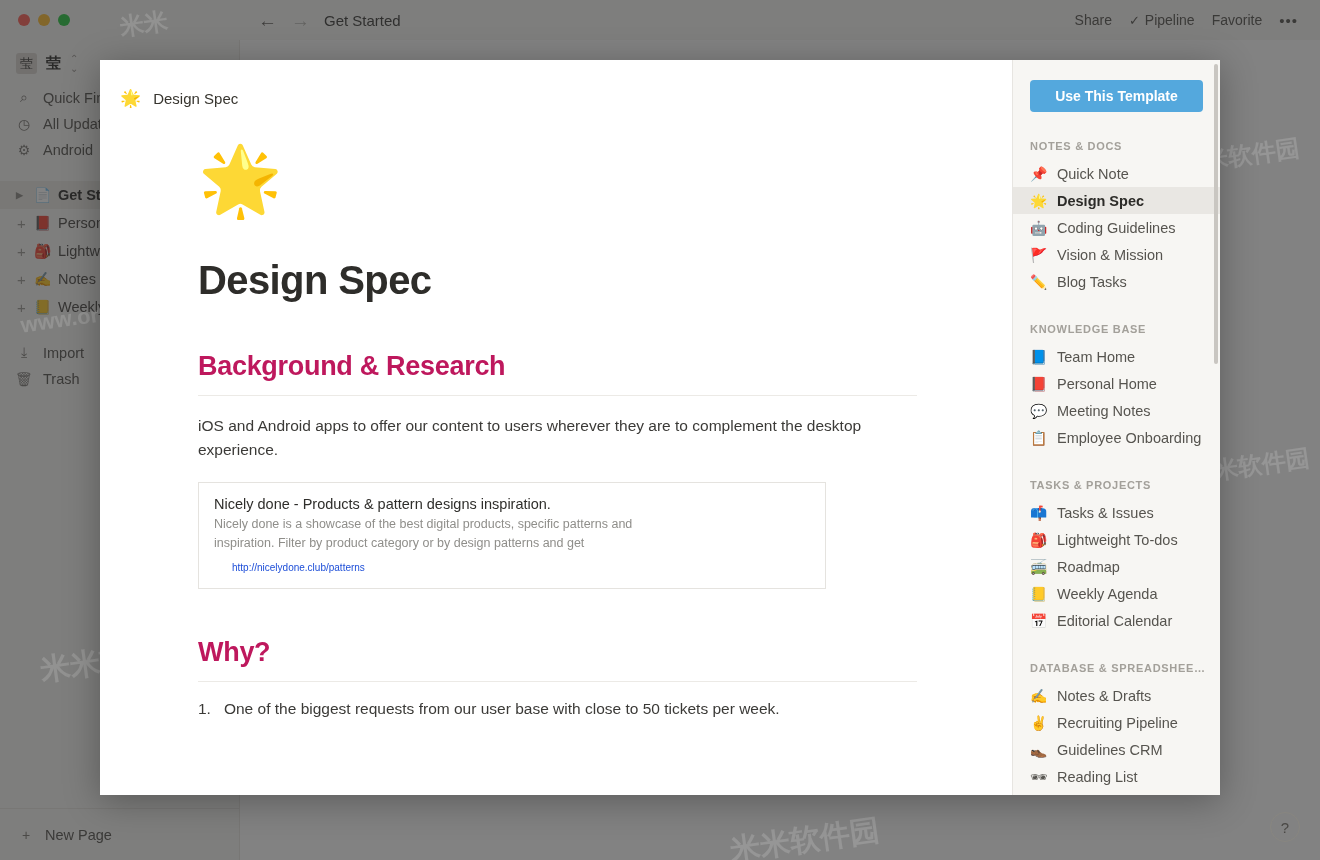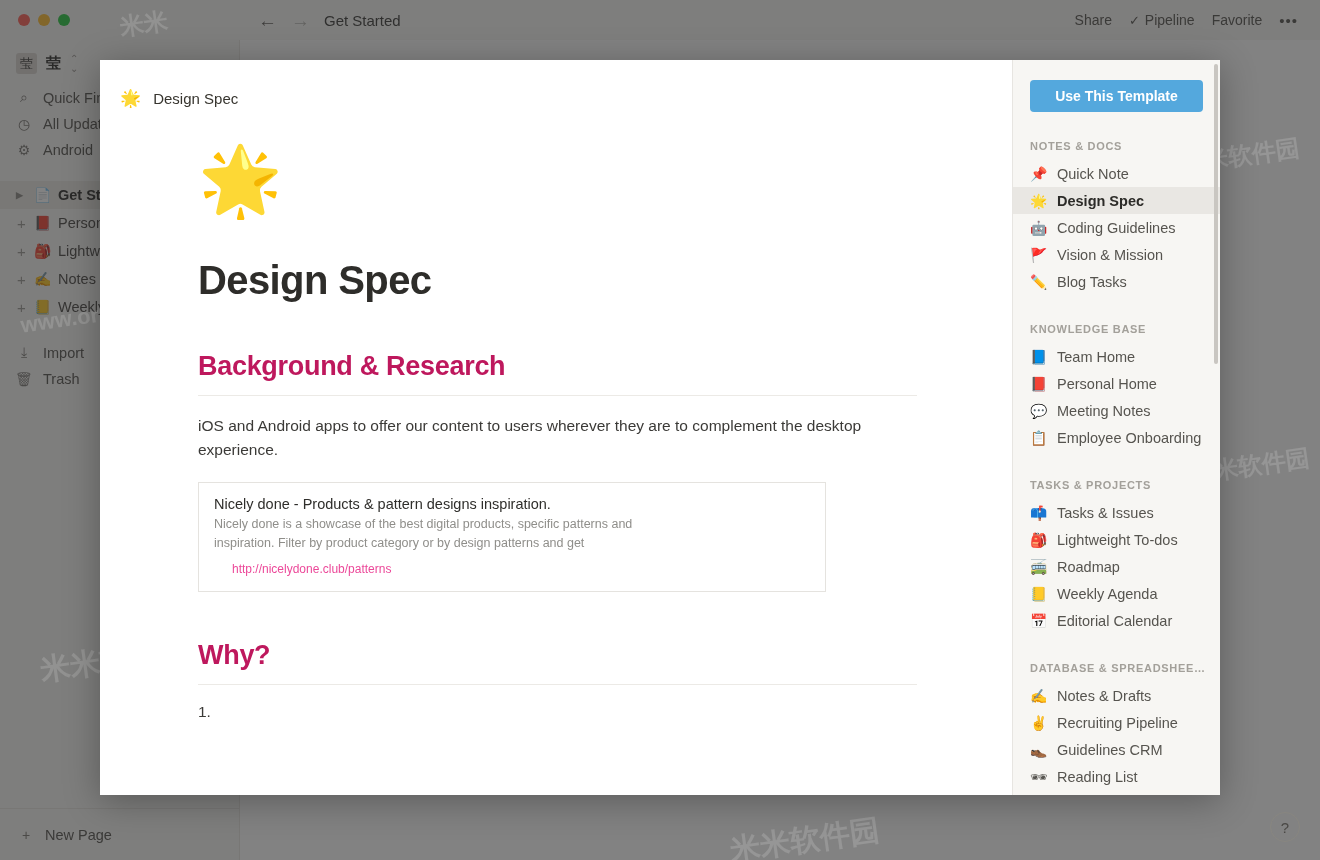--- a/index.html
+++ b/index.html
@@ -125,21 +125,21 @@
     margin-top: 18px; max-width: 680px;
   }
 
   .bookmark-card {
     margin-top: 20px; width: 628px;
     border: 1px solid #e5e3df; border-radius: 0;
     padding: 13px 15px 15px 15px;
   }
   .bm-title { font-size: 14.5px; color: #2f2e2b; }
   .bm-desc { font-size: 12.5px; color: #8f8e8a; line-height: 1.52; margin-top: 3px; max-width: 420px; }
-  .bm-url { font-size: 12px; color: #ec4899; margin-top: 9px; padding-left: 18px; }
+  .bm-url { font-size: 10px; color: #1d4ed8; margin-top: 9px; padding-left: 18px; }
 
   .doc-li {
     display: flex; gap: 13px; font-size: 15.5px; color: #3b3a37;
     margin-top: 18px;
   }
   .li-num { color: #3b3a37; }
 
   
   #tpl-pane {
     width: 208px; background: #f7f6f3;
@@ -315,20 +315,21 @@
       <div class="bookmark-card">
         <div class="bm-title">Nicely done - Products &amp; pattern designs inspiration.</div>
         <div class="bm-desc">Nicely done is a showcase of the best digital products, specific patterns and inspiration. Filter by product category or by design patterns and get</div>
         <div class="bm-url">http://nicelydone.club/patterns</div>
       </div>
 
       <h2 class="doc-h2">Why?</h2>
       <div class="doc-rule"></div>
       <div class="doc-li">
         <span class="li-num">1.</span>
+        <span>One of the biggest requests from our user base with close to 50 tickets per week.</span>
       </div>
     </div>
   </div>
 
   <div id="tpl-pane">
     <button id="use-template-btn">Use This Template</button>
 
     <div class="tpl-group-label">NOTES &amp; DOCS</div>
     <div class="tpl-item">
       <span class="tpl-emoji">📌</span>

